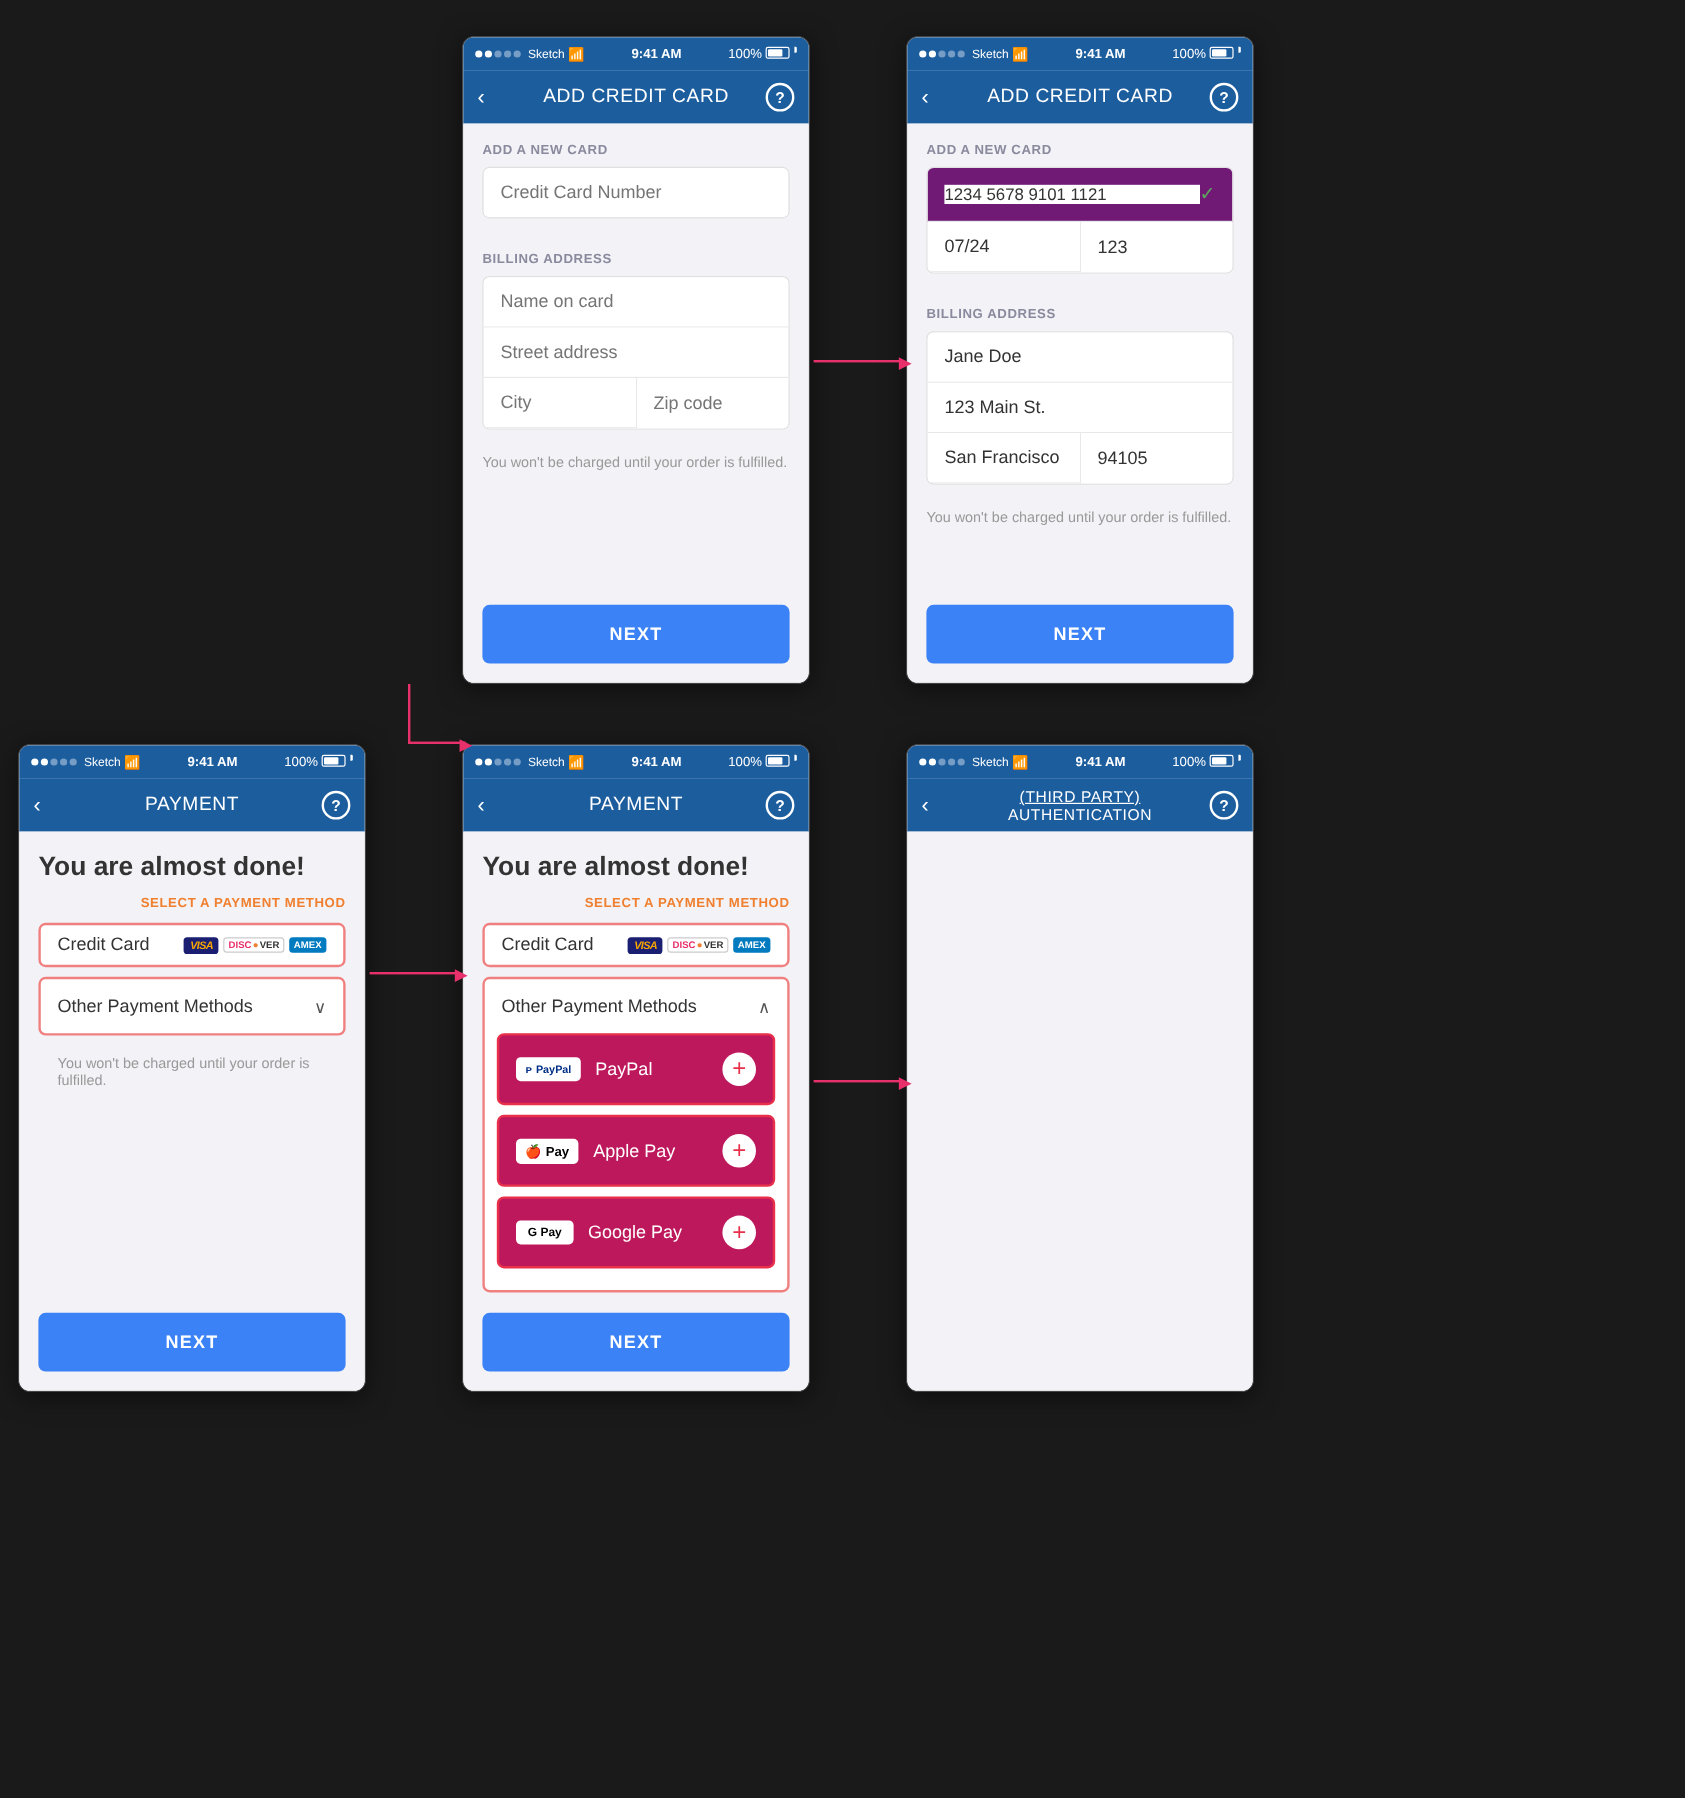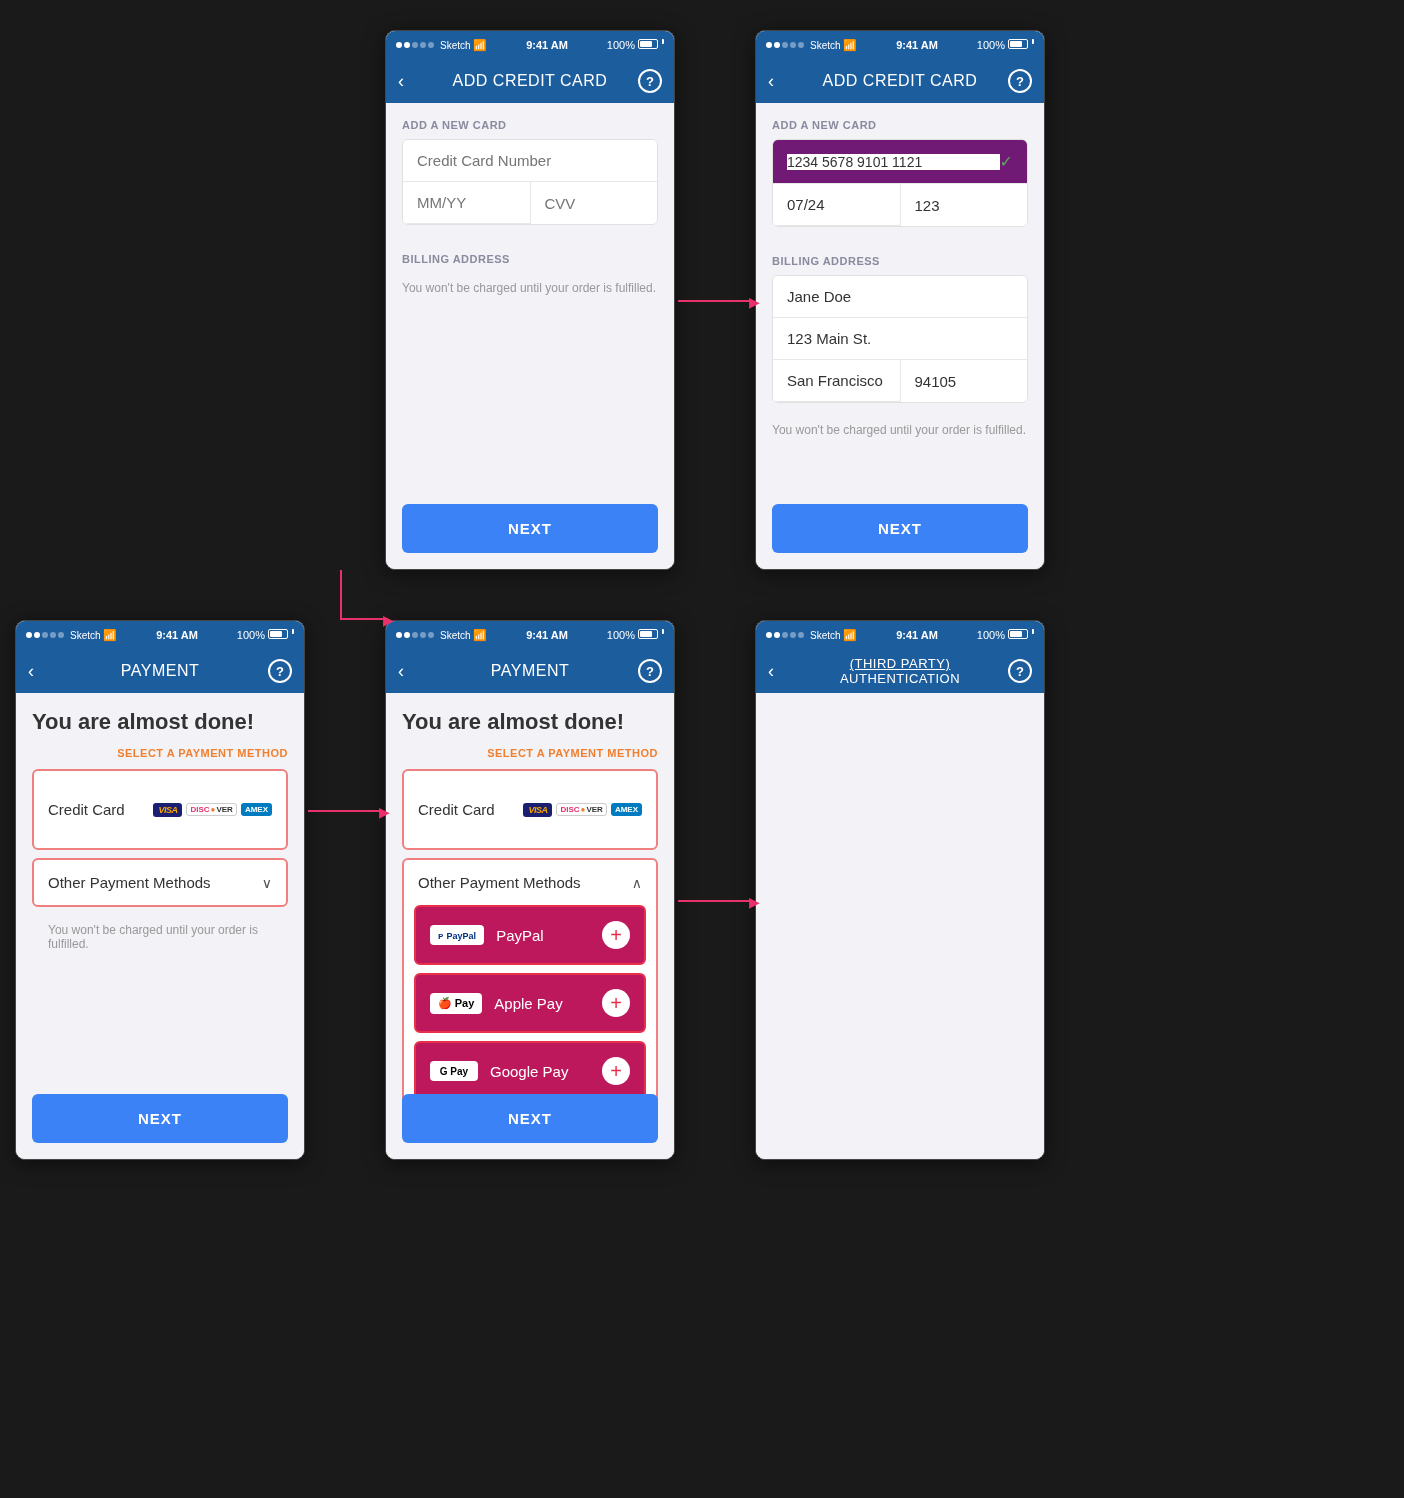--- a/index.html
+++ b/index.html
@@ -178,21 +178,21 @@
       color: #f08030;
       letter-spacing: 0.5px;
       margin-bottom: 10px;
       text-align: right;
     }
 
     
     .credit-card-row {
       background: white;
       border-radius: 6px;
-      padding: 30px 14px;
+      padding: 8px 14px;
       display: flex;
       align-items: center;
       gap: 25px;
       margin-bottom: 8px;
       border: 2px solid #f08080;
       justify-content: center;
     }
     .credit-card-label {
       font-size: 15px;
       color: #333;
@@ -339,27 +339,31 @@
   <div class="nav-bar">
     <span class="nav-back">‹</span>
     <span class="nav-title">ADD CREDIT CARD</span>
     <div class="nav-help">?</div>
   </div>
 
   <div class="screen-content" style="height:calc(100% - 72px);">
     <div class="section-header">ADD A NEW CARD</div>
     <div class="input-group">
       <input class="input-field" type="text" placeholder="Credit Card Number" style="">
+    </div>
+
+    <div class="section-header">BILLING ADDRESS</div>
+    <div class="input-group">
+      <input class="input-field" type="text" placeholder="Name on card" style="">
+      <input class="input-field" type="text" placeholder="Street address" style="">
       <div class="input-row">
-        <input class="input-field" type="text" placeholder="MM/YY" style="">
-        <input class="input-field" type="text" placeholder="CVV" style="">
-      </div>
-    </div>
-
-    <div class="section-header">BILLING ADDRESS</div>
+        <input class="input-field" type="text" placeholder="City" style="">
+        <input class="input-field" type="text" placeholder="Zip code" style="">
+      </div>
+    </div>
 
     <div class="note-text">You won't be charged until your order is fulfilled.</div>
 
     <div style="position:absolute; bottom:0; width:100%;">
       <button class="next-btn">NEXT</button>
     </div>
   </div>
 </div>
 
 <div class="phone-frame" style="width:290px; height:540px; left:755px; top:30px;">

